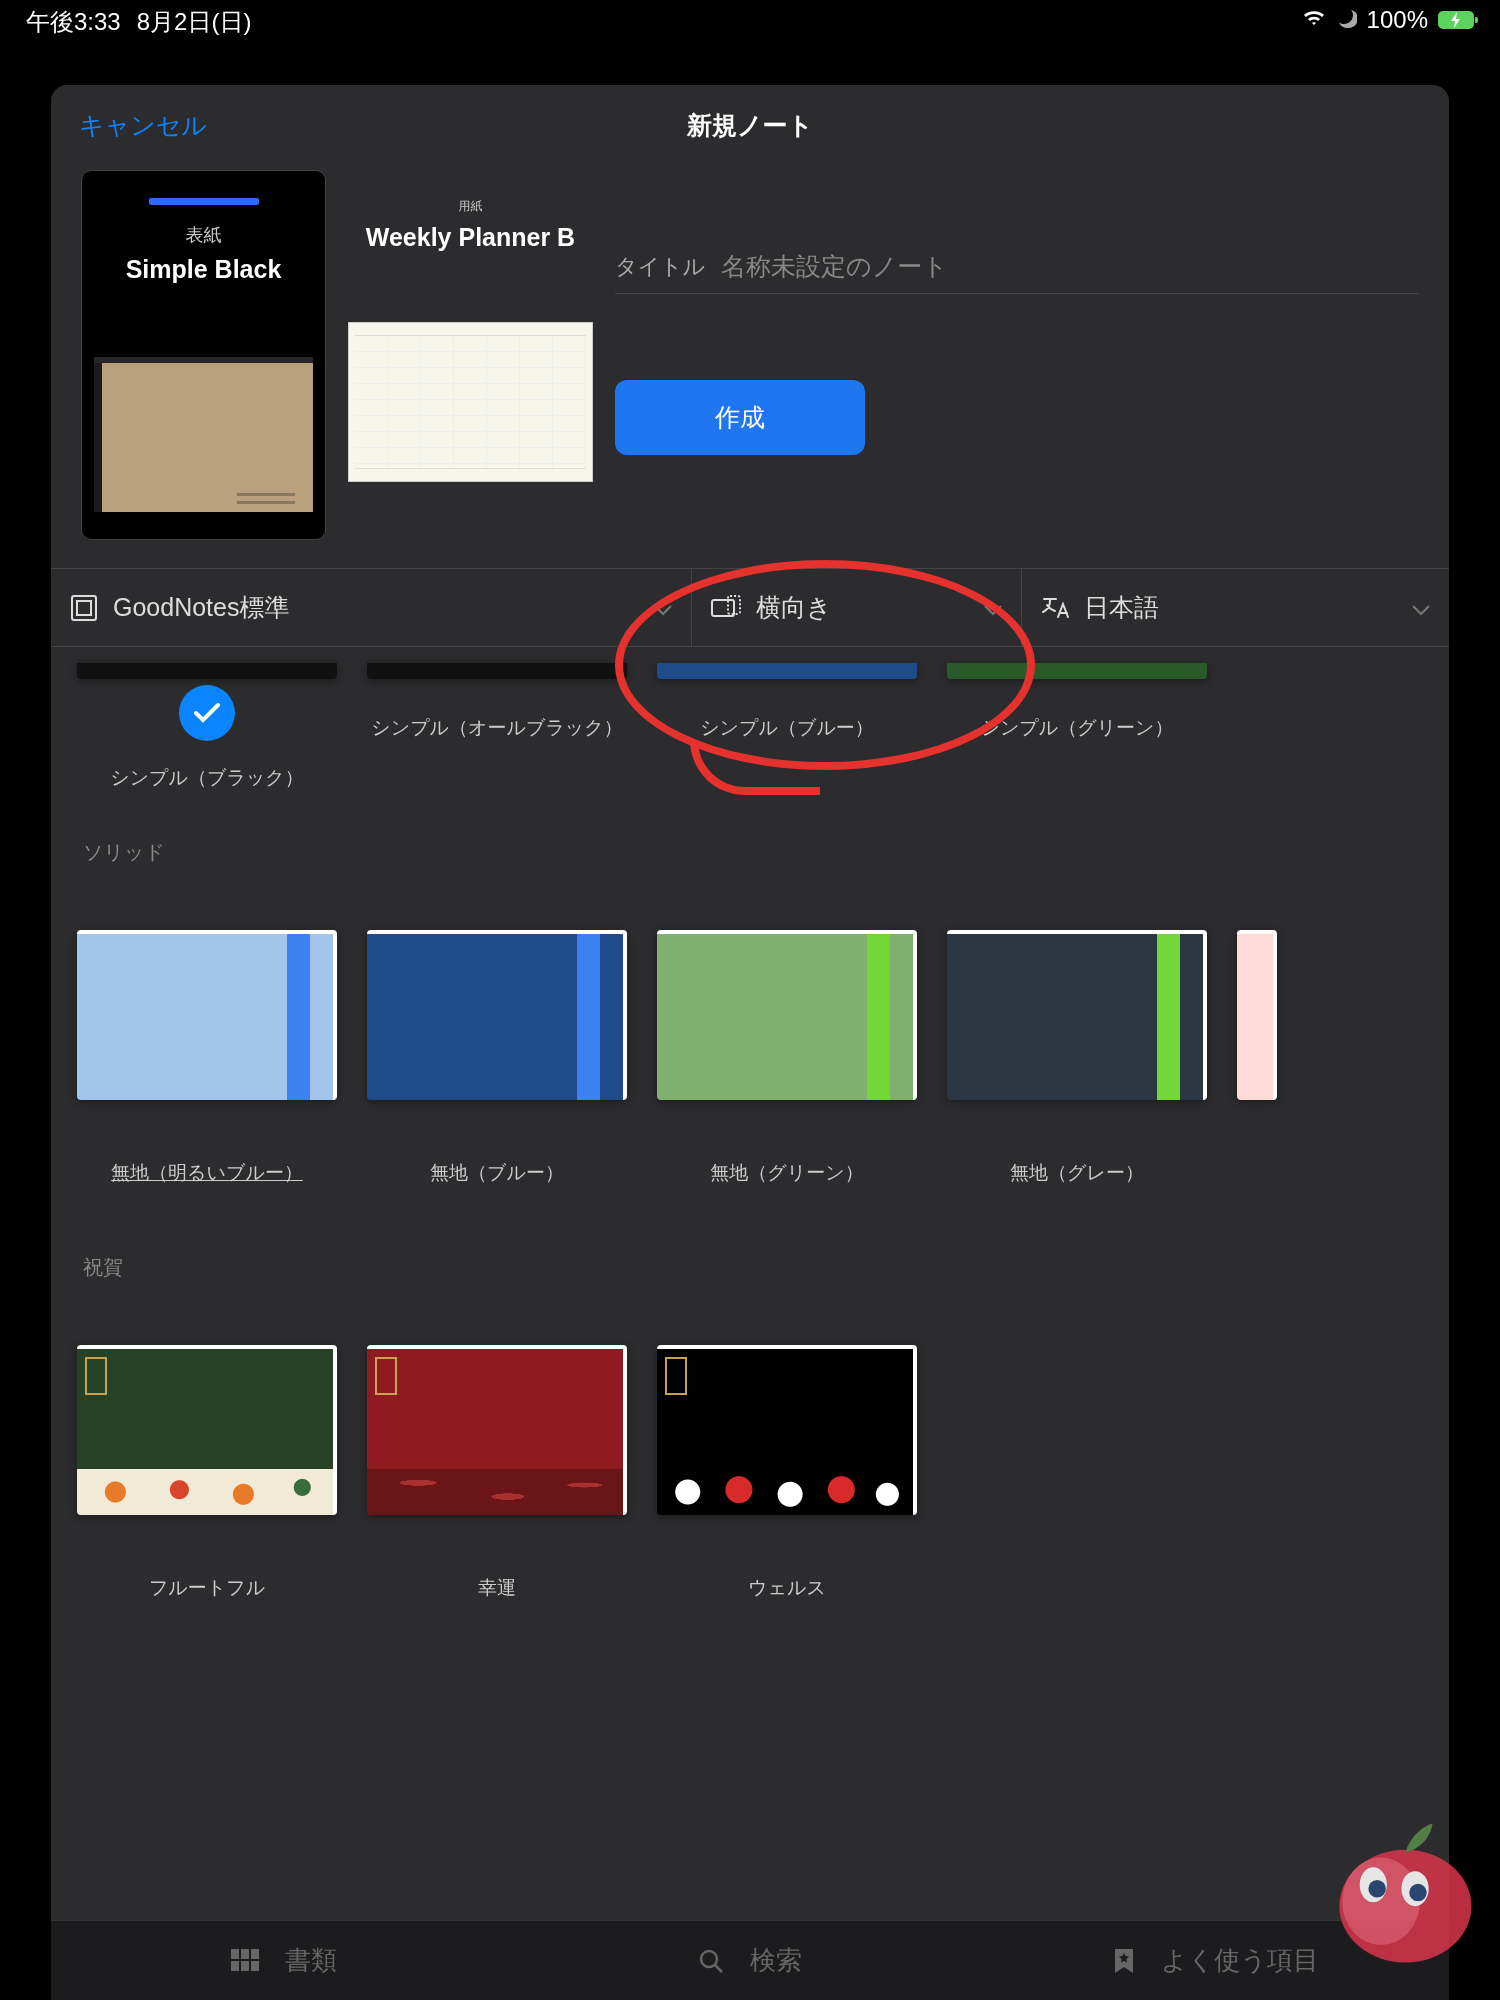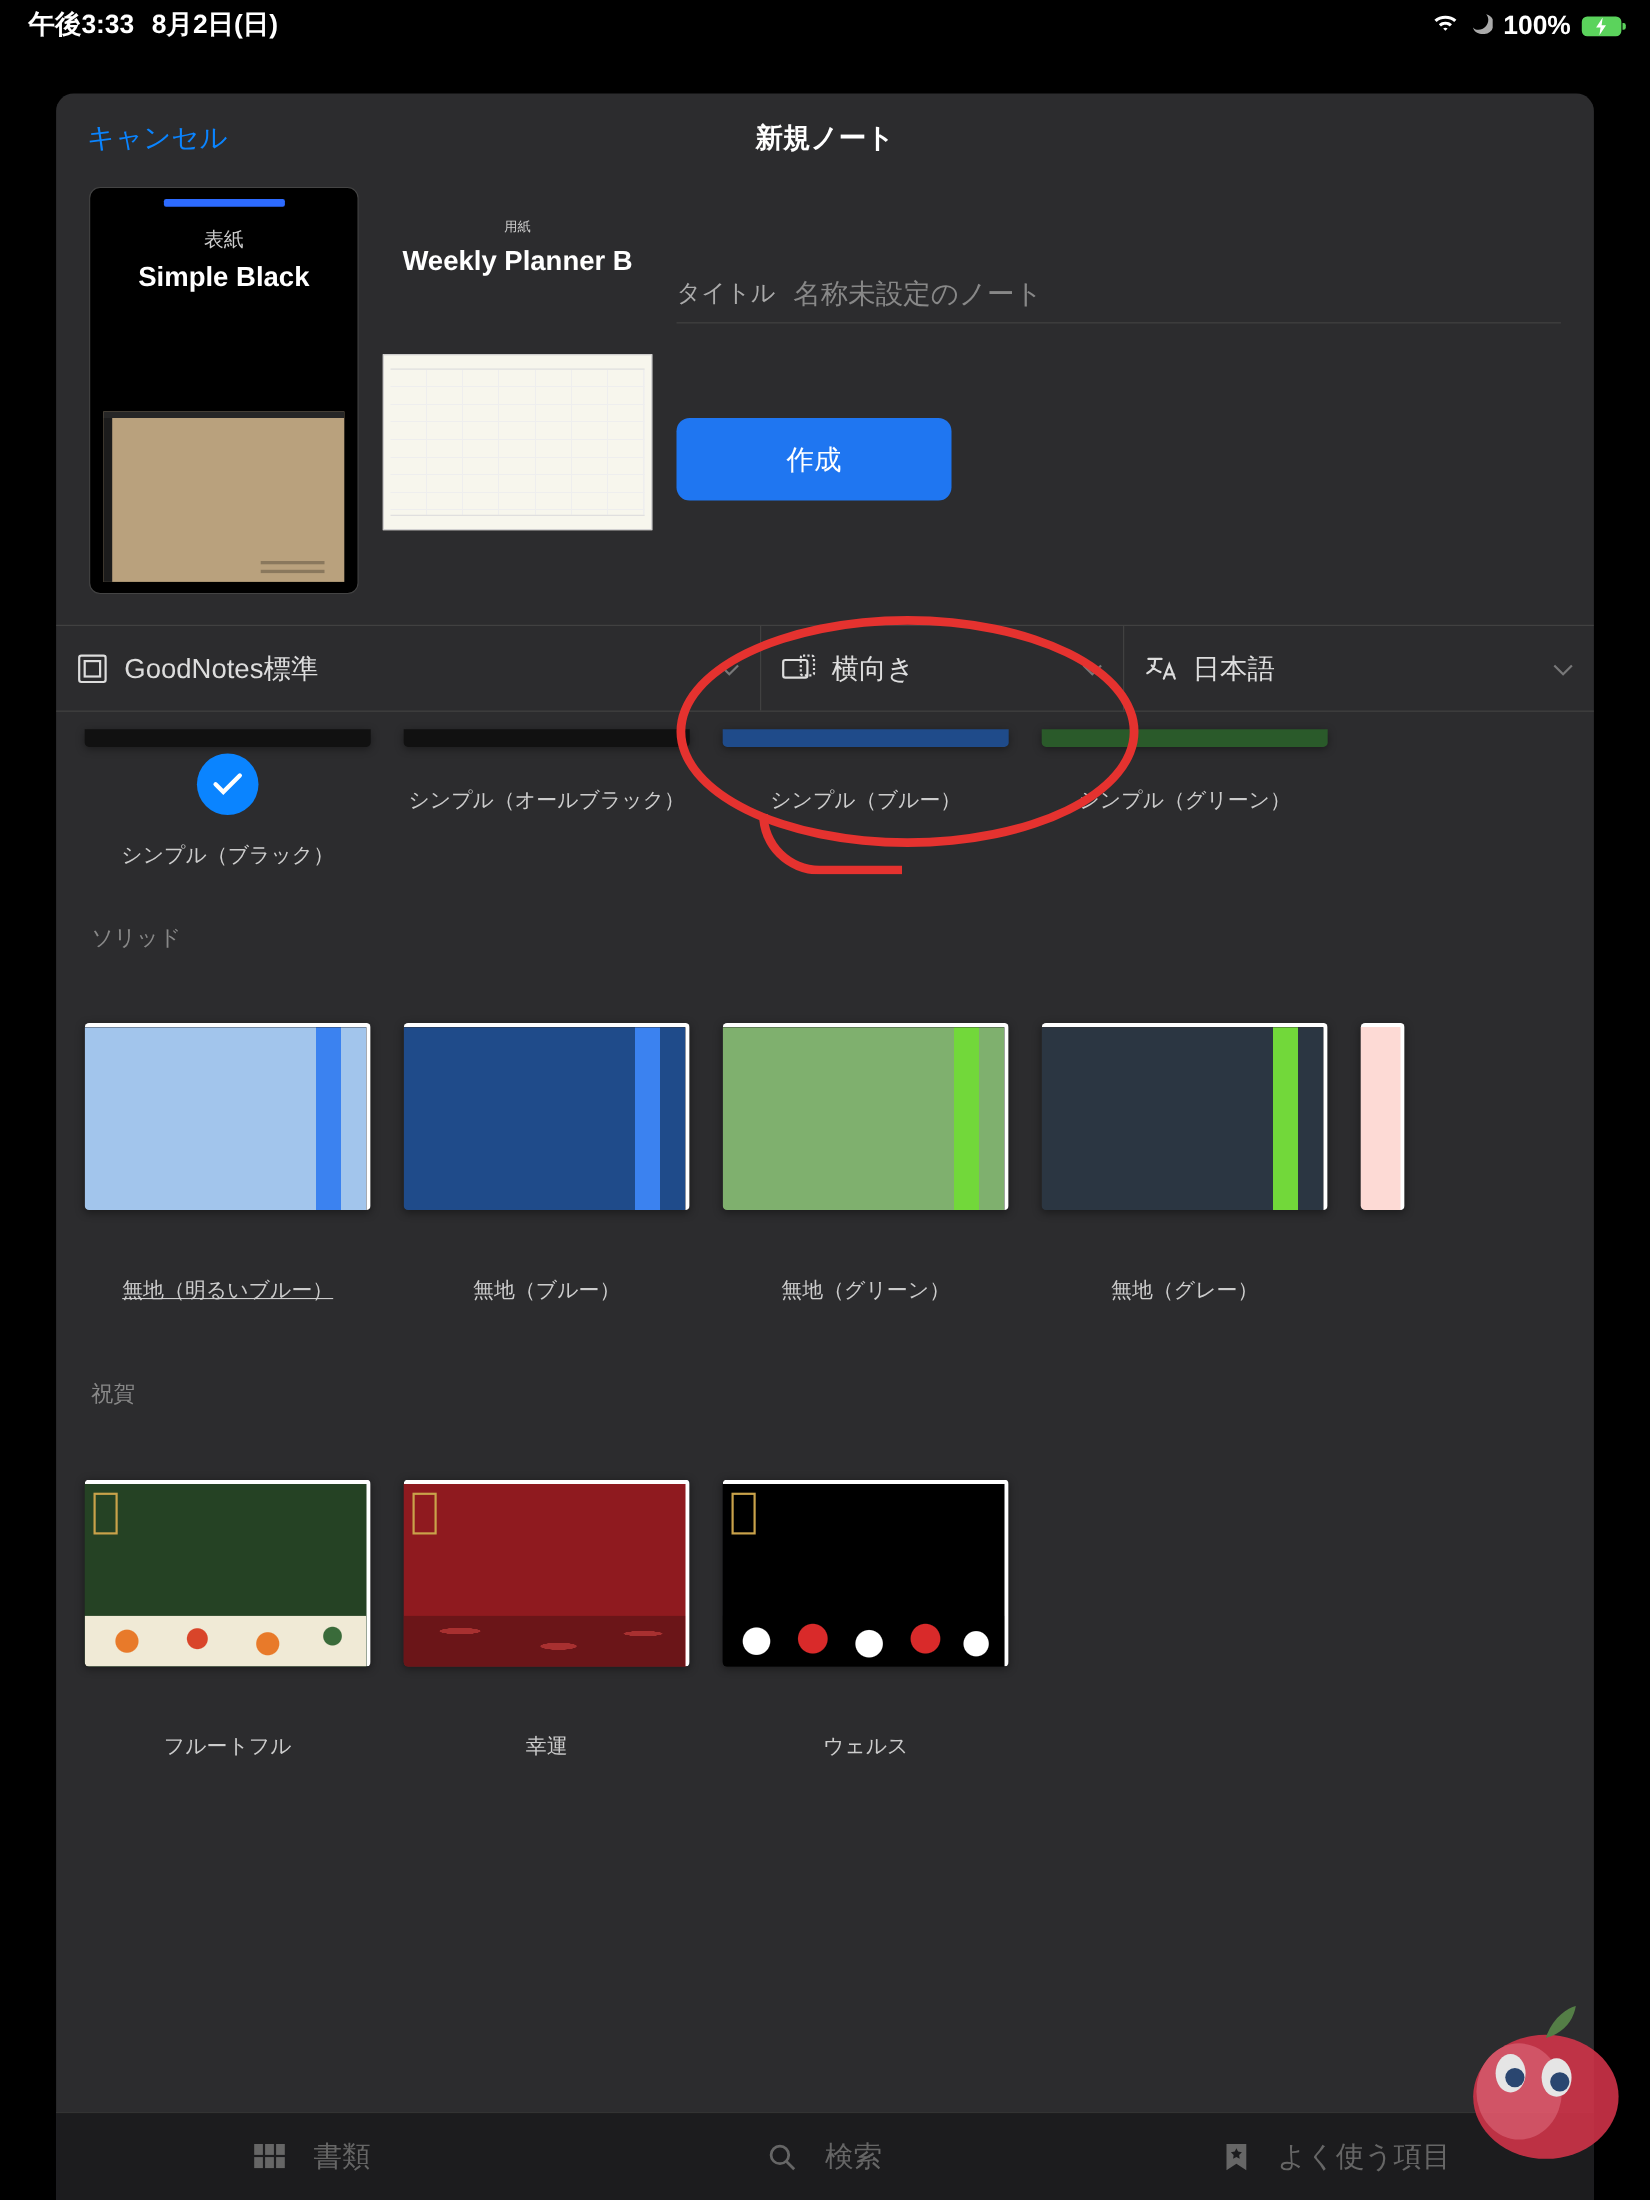--- a/index.html
+++ b/index.html
@@ -1,35 +1,35 @@
 <!DOCTYPE html>
 <html><head>
 <meta charset="utf-8">
 <style>
 *{margin:0;padding:0;box-sizing:border-box;-webkit-font-smoothing:antialiased}
 body{background:#000;font-family:-apple-system,"Hiragino Sans","Helvetica Neue",sans-serif;color:#fff;width:1500px;height:2000px;overflow:hidden;position:relative}
 
 
-.status{display:flex;justify-content:space-between;align-items:flex-end;padding:6px 26px;font-size:24px;font-weight:700}
+.status{display:flex;justify-content:space-between;align-items:flex-start;padding:6px 26px;font-size:24px;font-weight:400}
 .status .left{display:flex;gap:16px}
 .status .right{display:flex;align-items:center;gap:10px}
 .batt{width:36px;height:18px;border:2px solid #5bd35c;border-radius:5px;position:relative;background:#5bd35c}
 .batt:after{content:"";position:absolute;right:-6px;top:4px;width:3px;height:6px;background:#5bd35c;border-radius:0 2px 2px 0}
 
 
 .sheet{position:absolute;left:51px;right:51px;top:85px;bottom:0;background:#2c2c2e;border-radius:16px 16px 0 0;display:flex;flex-direction:column;overflow:hidden}
 
 
 .nav{display:flex;align-items:center;justify-content:center;padding:24px 28px;position:relative}
 .nav .cancel{position:absolute;left:28px;color:#0a84ff;font-size:25px}
 .nav .title{font-size:25px;font-weight:600}
 
 
 .config{display:flex;gap:22px;padding:4px 30px 28px}
-.cover-card{width:245px;height:370px;background:#000;border:1px solid #444;border-radius:10px;padding:10px 12px;display:flex;flex-direction:column;align-items:center}
+.cover-card{width:245px;height:370px;background:#000;border:1px solid #444;border-radius:10px;padding:27px 12px;display:flex;flex-direction:column;align-items:center}
 .cover-card .bar{height:7px;width:110px;background:#2d6bff;border-radius:2px}
 .cover-card .lbl{font-size:18px;color:#ccc;margin-top:18px}
 .cover-card .name{font-size:25px;font-weight:700;margin-top:8px}
 .cover-card .mini{margin-top:auto;width:100%;height:155px;background:#b9a17d;border-top:6px solid #262626;position:relative}
 .cover-card .mini:before{content:"";position:absolute;left:0;top:0;bottom:0;width:8px;background:#1c1c1c}
 .cover-card .mini:after{content:"";position:absolute;right:18px;bottom:16px;width:58px;height:3px;background:rgba(0,0,0,.25);box-shadow:0 8px 0 rgba(0,0,0,.25)}
 
 .paper-col{display:flex;flex-direction:column;align-items:center;width:245px}
 .paper-col .lbl{font-size:12px;color:#ccc;margin-top:28px}
 .paper-col .name{font-size:25px;font-weight:700;margin-top:8px;white-space:nowrap}

